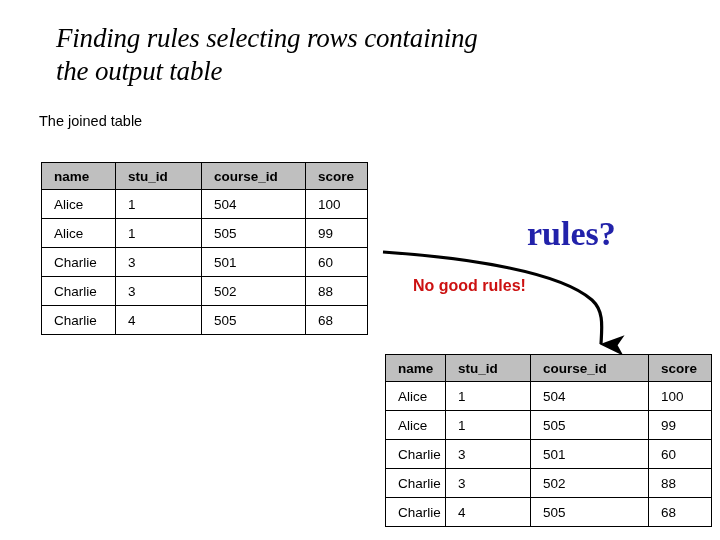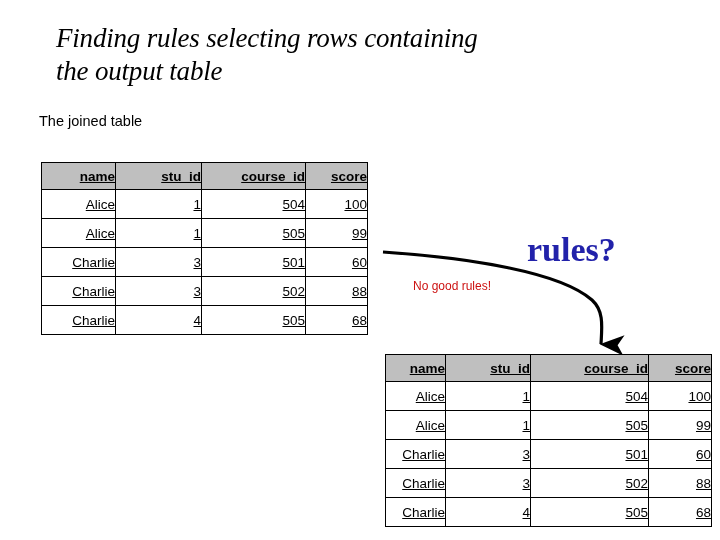--- a/index.html
+++ b/index.html
@@ -47,27 +47,26 @@
     position: absolute;
     border-collapse: collapse;
     table-layout: fixed;
     font-size: 13.5px;
     color: #000000;
     background: #ffffff;
   }
   .data-table th,
   .data-table td {
     border: 1px solid #000000;
-    padding: 0 0 0 2px;
-    text-align: right;
+    padding: 0 0 0 12px;
+    text-align: left;
     height: 28px;
     vertical-align: middle;
     overflow: hidden;
     white-space: nowrap;
-    text-decoration: underline;
   }
   .data-table th {
     background: #bfbfbf;
     font-weight: bold;
     height: 26px;
   }
 
   
   #joined-table {
     left: 41px;
@@ -95,29 +94,28 @@
     position: absolute;
     left: 527px;
     top: 215px;
     font-family: "Liberation Serif", serif;
     font-weight: bold;
     font-style: normal;
     font-size: 34px;
     line-height: 38px;
     color: #2222aa;
     white-space: nowrap;
-    margin-top: 16px;
   }
   #no-good-rules-label {
     position: absolute;
     left: 413px;
     top: 276px;
     font-family: "Liberation Sans", sans-serif;
-    font-weight: normal;
-    font-size: 12px;
+    font-weight: bold;
+    font-size: 16px;
     line-height: 20px;
     color: #cc1111;
     white-space: nowrap;
   }
 
   
   #flow-arrow {
     position: absolute;
     left: 0;
     top: 0;

